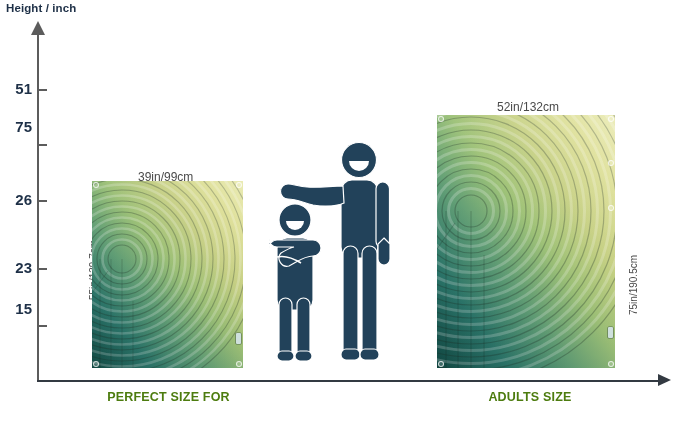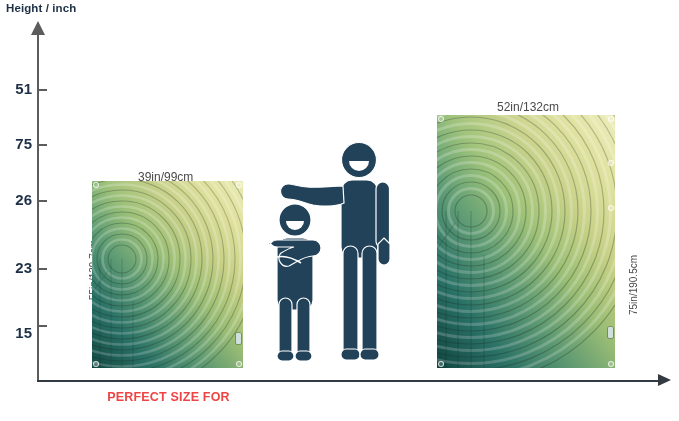--- a/index.html
+++ b/index.html
@@ -44,47 +44,47 @@
   .grommet{position:absolute;width:6px;height:6px;border-radius:50%;
            border:1.4px solid rgba(255,255,255,.75);
            background:rgba(255,255,255,.18);box-sizing:border-box;}
   .tag{position:absolute;width:5px;height:11px;border-radius:1px;
        background:#cfe0dd;box-shadow:0 0 0 .6px rgba(40,60,55,.6);}
 
   
   .figures{position:absolute;left:255px;top:130px;width:170px;height:250px;}
 
   
-  .caption{position:absolute;font-size:12.5px;font-weight:bold;color:#ef4444;
+  .caption{position:absolute;font-size:12.5px;font-weight:bold;color:#4d7c0f;
            text-align:center;line-height:1.28;letter-spacing:.2px;}
 </style>
 </head>
 <body>
 
 <div id="stage">
 
   <div class="axis-title">Height / inch</div>
 
   <div class="y-axis"></div>
   <div class="y-arrow"></div>
 
   <div class="tick" style="top:89px"></div>
   <div class="tick-label" style="left:4px;top:80px">51</div>
 
   <div class="tick" style="top:144px"></div>
-  <div class="tick-label" style="left:4px;top:135px">75</div>
+  <div class="tick-label" style="left:4px;top:118px">75</div>
 
   <div class="tick" style="top:200px"></div>
   <div class="tick-label" style="left:4px;top:191px">26</div>
 
   <div class="tick" style="top:268px"></div>
   <div class="tick-label" style="left:4px;top:259px">23</div>
 
   <div class="tick" style="top:325px"></div>
-  <div class="tick-label" style="left:4px;top:324px">15</div>
+  <div class="tick-label" style="left:4px;top:300px">15</div>
 
   <div class="x-axis"></div>
   <div class="x-arrow"></div>
 
   <div class="dim-top" style="left:138px;top:170px">39in/99cm</div>
 
   <div class="dim-side" style="left:88px;top:300px">55in/139.7cm</div>
 
   <div class="blanket" style="left:92px;top:181px;width:151px;height:187px;">
     <svg class="arcs" viewBox="0 0 151 187" preserveAspectRatio="none">
@@ -250,14 +250,17 @@
     <div class="grommet" style="right:1px;bottom:1px"></div>
     <div class="grommet" style="right:1px;top:45px"></div>
     <div class="grommet" style="right:1px;top:90px"></div>
     <div class="tag" style="right:2px;bottom:30px"></div>
   </div>
 
   <div class="caption" style="left:86px;top:389px;width:165px">
     <div>PERFECT SIZE FOR</div>
   </div>
 
+  <div class="caption" style="left:450px;top:389px;width:160px">
+    <div>ADULTS SIZE</div>
+  </div>
 
 </div>
 
 </body></html>

